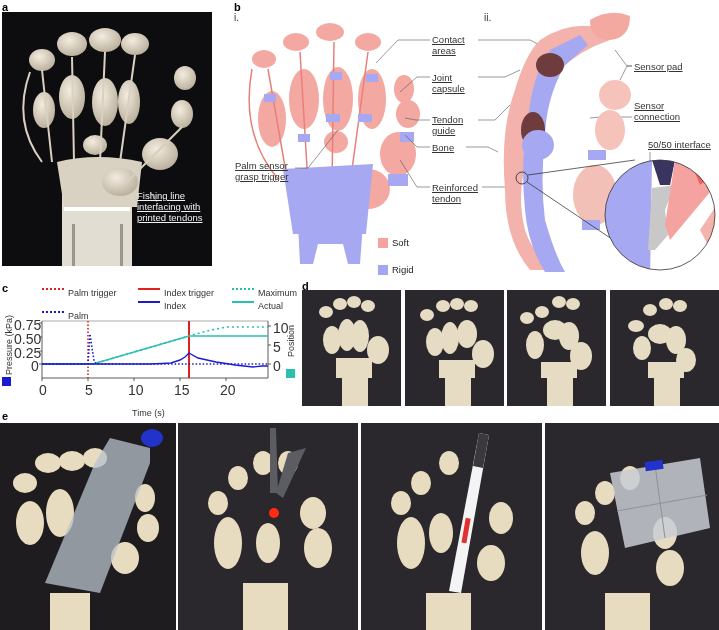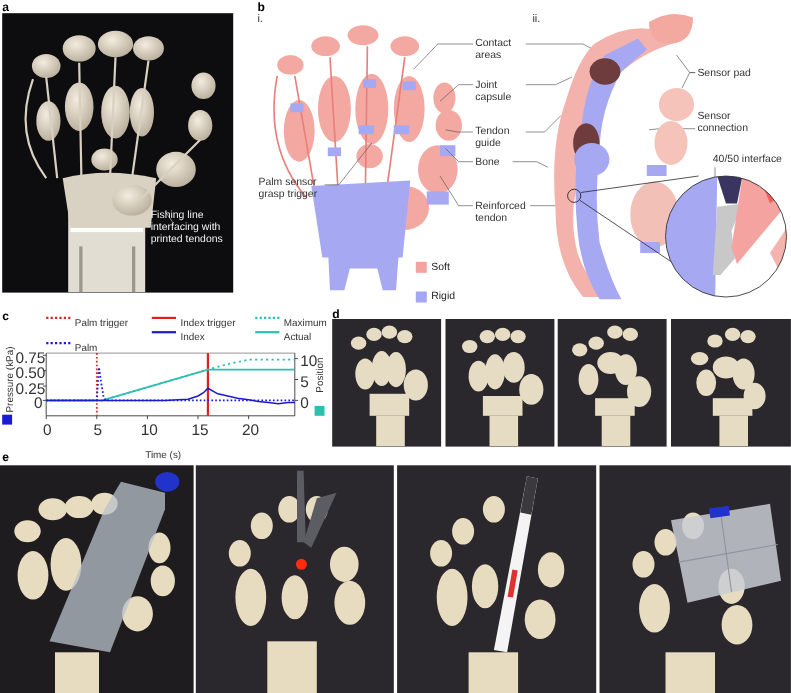--- a/index.html
+++ b/index.html
@@ -2,21 +2,21 @@
 <html><head>
 <meta charset="utf-8">
 <style>
   html, body { margin:0; padding:0; background:#ffffff; }
   body { width:719px; height:630px; position:relative; overflow:hidden; font-family:"Liberation Sans", sans-serif; color:#222; }
   .abs { position:absolute; }
   .panel-letter { position:absolute; font-weight:bold; font-size:11px; color:#000; font-family:"Liberation Sans", sans-serif; }
   .sub-label { position:absolute; font-size:10px; color:#333; }
   .photo { position:absolute; background:#1b1a1d; overflow:hidden; }
   .photo.dark2 { background:#2a272d; }
-  .ann { position:absolute; font-size:9.5px; line-height:11px; color:#333; white-space:nowrap; }
+  .ann { position:absolute; font-size:9.5px; line-height:11px; color:#333; white-space:nowrap;text-decoration:underline; }
   .ann.white { color:#f2f2f2; }
   svg { display:block; }
   .legend-item { position:absolute; font-size:9px; color:#333; display:flex; gap:4px; white-space:nowrap; }
   .legend-swatch { width:22px; height:0; }
   .tick { position:absolute; font-size:14px; color:#333; }
   .axis-title { position:absolute; font-size:9px; color:#333; white-space:nowrap; }
 </style>
 </head>
 <body>
 
@@ -200,21 +200,21 @@
   </svg>
 </div>
 <div class="ann" style="left:634px;top:61px;">
   <div>Sensor pad</div>
 </div>
 <div class="ann" style="left:634px;top:100px;">
   <div>Sensor</div>
   <div>connection</div>
 </div>
 <div class="ann" style="left:648px;top:139px;">
-  <div>40/50 interface</div>
+  <div>50/50 interface</div>
 </div>
 
 <div class="panel-letter" style="left:2px;top:282px;">c</div>
 
 <div class="legend-item" style="left:42px;top:288px;">
   <span class="legend-swatch" style="border-top:2px dotted #e02020;"></span>
   <span>Palm trigger</span>
 </div>
 <div class="legend-item" style="left:138px;top:288px;">
   <span class="legend-swatch" style="border-top:2px solid #e02020;"></span>

